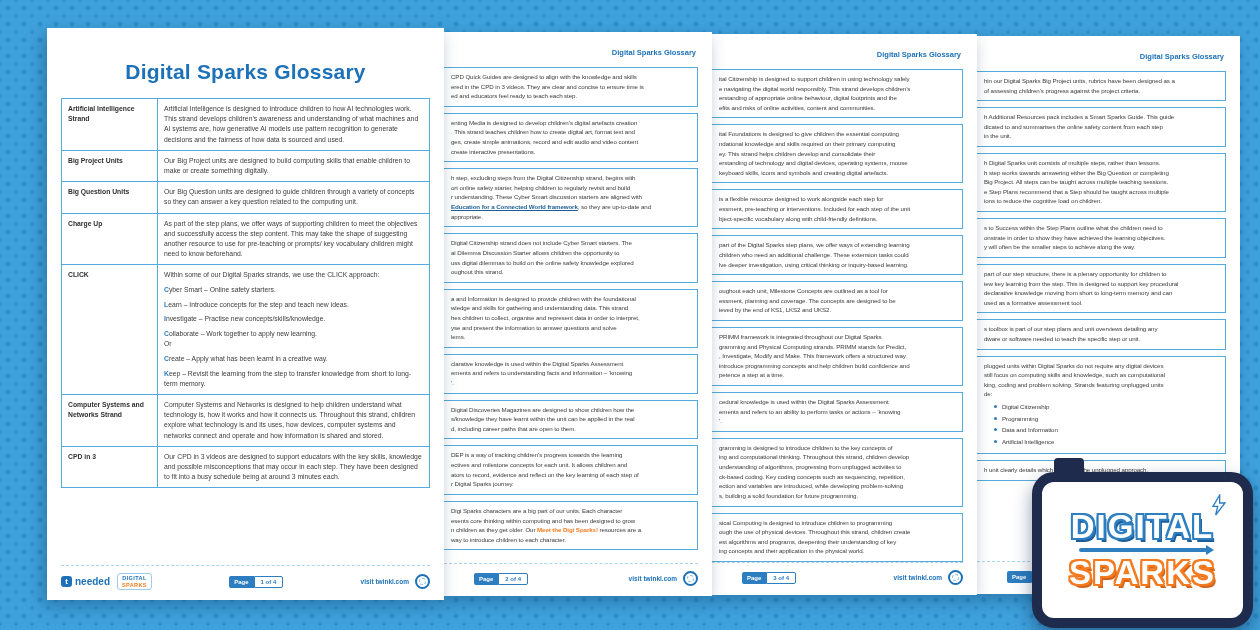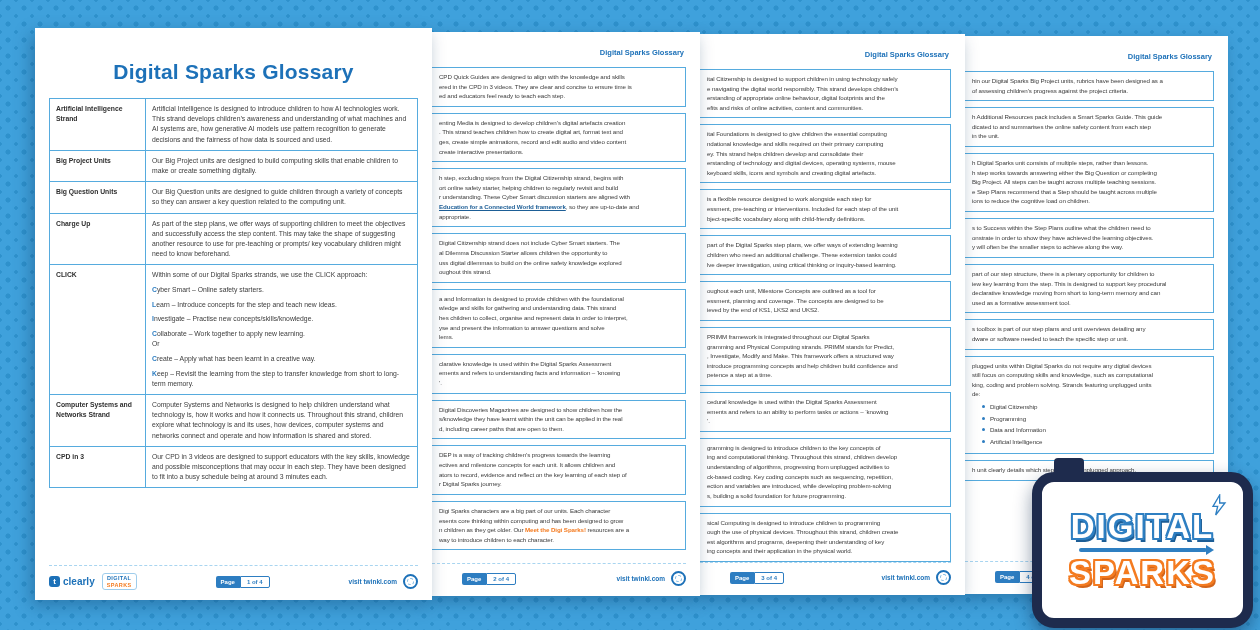--- a/index.html
+++ b/index.html
@@ -12,20 +12,21 @@
     background-image:
       radial-gradient(circle, #2e91cc 2.3px, transparent 2.8px),
       radial-gradient(circle, #2e91cc 1.5px, transparent 2px);
     background-position: 0 0, 8px 8px;
     background-size: 16px 16px;
   }
 
   .sheet {
     position: absolute; background: #fff;
     box-shadow: -4px 6px 16px rgba(8, 48, 88, 0.35);
+    margin-left: 12px;
   }
   .sheet1 { left: 35px;  top: 28px; width: 397px; height: 572px; z-index: 40; }
   .sheet2 { left: 432px; top: 32px; width: 268px; height: 564px; z-index: 30; }
   .sheet3 { left: 700px; top: 34px; width: 265px; height: 561px; z-index: 20; }
   .sheet4 { left: 965px; top: 36px; width: 263px; height: 558px; z-index: 10; }
 
   
   .page-title {
     margin: 32px 14px 14px; text-align: center;
     color: #1d71b8; font-size: 21px; font-weight: bold; letter-spacing: 0.2px;
@@ -206,21 +207,21 @@
             <td class="term">CPD in 3</td>
             <td class="def">Our CPD in 3 videos are designed to support educators with the key skills, knowledge and possible misconceptions that may occur in each step. They have been designed to fit into a busy schedule being at around 3 minutes each.</td>
           </tr>
         </tbody>
     </table>
 
     <div class="footer">
       <div class="footer-left">
         <span class="twinkl-logo">
           <span class="twinkl-icon">t</span>
-          <span>clearly</span>
+          <span>needed</span>
         </span>
         <span class="ds-mini">
           <span class="ds-mini-digital">DIGITAL</span>
           <span class="ds-mini-sparks">SPARKS</span>
         </span>
       </div>
       <span class="page-badge">
         <span class="badge-label">Page</span>
         <span class="badge-num">1 of 4</span>
       </span>

